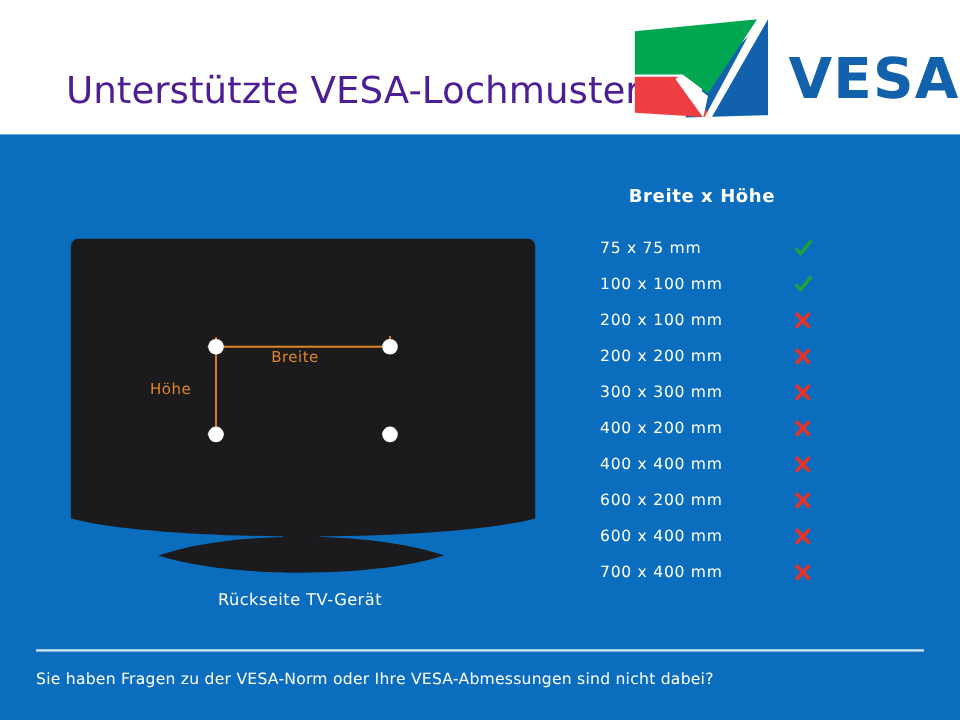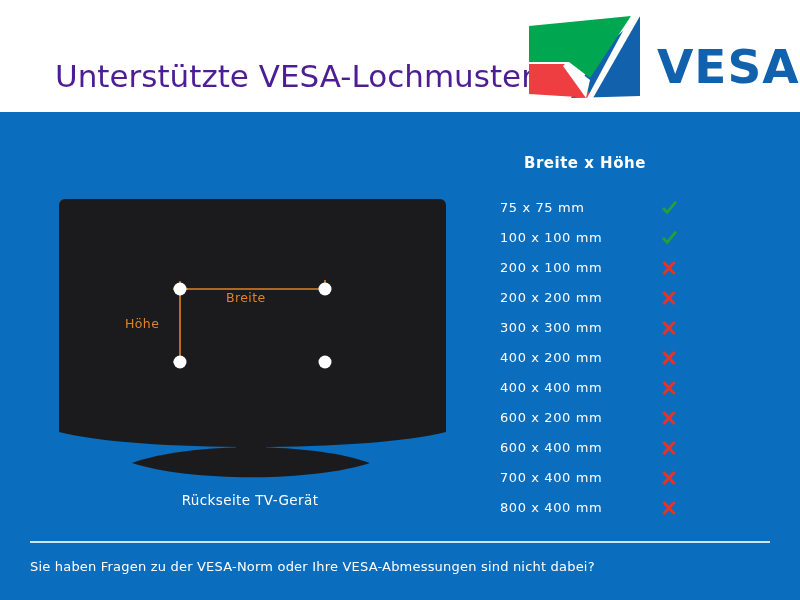--- a/index.html
+++ b/index.html
@@ -298,26 +298,20 @@
             <div class="spec-status"><svg width="16" height="16" viewBox="0 0 16 16" xmlns="http://www.w3.org/2000/svg">
                 <path d="M2.4 2 L13.6 14 M13.6 2 L2.4 14" stroke="#e63329" stroke-width="3" fill="none" stroke-linecap="butt"></path>
               </svg></div>
           </div>
           <div class="spec-row">
             <div class="spec-size">700 x 400 mm</div>
             <div class="spec-status"><svg width="16" height="16" viewBox="0 0 16 16" xmlns="http://www.w3.org/2000/svg">
                 <path d="M2.4 2 L13.6 14 M13.6 2 L2.4 14" stroke="#e63329" stroke-width="3" fill="none" stroke-linecap="butt"></path>
               </svg></div>
           </div>
-          <div class="spec-row">
-            <div class="spec-size">800 x 400 mm</div>
-            <div class="spec-status"><svg width="16" height="16" viewBox="0 0 16 16" xmlns="http://www.w3.org/2000/svg">
-                <path d="M2.4 2 L13.6 14 M13.6 2 L2.4 14" stroke="#e63329" stroke-width="3" fill="none" stroke-linecap="butt"></path>
-              </svg></div>
-          </div>
         </div>
     </div>
 
     <div id="footer-rule"></div>
     <div id="footer-text">
       <div>Sie haben Fragen zu der VESA-Norm oder Ihre VESA-Abmessungen sind nicht dabei?</div>
     </div>
 
   </div>
 </div>

